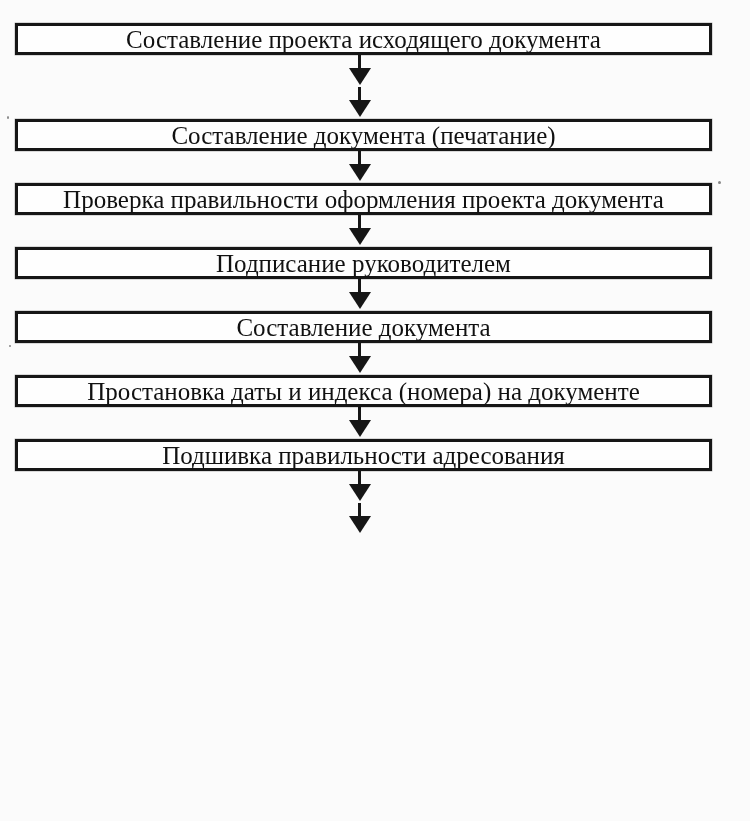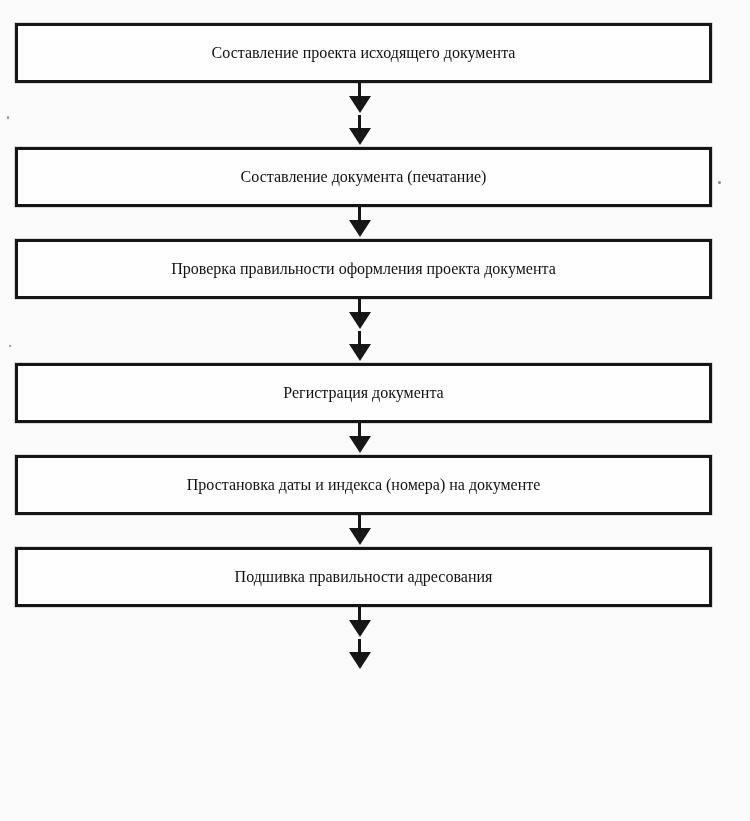--- a/index.html
+++ b/index.html
@@ -21,27 +21,27 @@
     overflow: hidden;
     position: relative;
   }
   .diagram {
     position: absolute;
     top: 23px;
     left: 15px;
     width: 697px;
   }
   .step {
-    height: 60px;
+    height: 32px;
     border: 3px solid var(--line);
     background: var(--box-background);
     display: flex;
     align-items: center;
     justify-content: center;
-    font-size: 16px;
+    font-size: 25px;
     line-height: 1;
     color: var(--text);
     text-align: left;
     white-space: nowrap;
     box-shadow: 0 0 0 0.4px rgba(0,0,0,0.35);
   }
   .arrow {
     height: 32px;
     display: flex;
     flex-direction: column;
@@ -95,27 +95,28 @@
     <div class="head"></div>
   </div>
 
   <div class="step">Проверка правильности оформления проекта документа</div>
 
   <div class="arrow">
     <div class="stem"></div>
     <div class="head"></div>
   </div>
 
+  <div class="step">Подписание руководителем</div>
 
   <div class="arrow">
     <div class="stem"></div>
     <div class="head"></div>
   </div>
 
-  <div class="step">Регистрация документа</div>
+  <div class="step">Составление документа</div>
 
   <div class="arrow">
     <div class="stem"></div>
     <div class="head"></div>
   </div>
 
   <div class="step">Простановка даты и индекса (номера) на документе</div>
 
   <div class="arrow">
     <div class="stem"></div>

